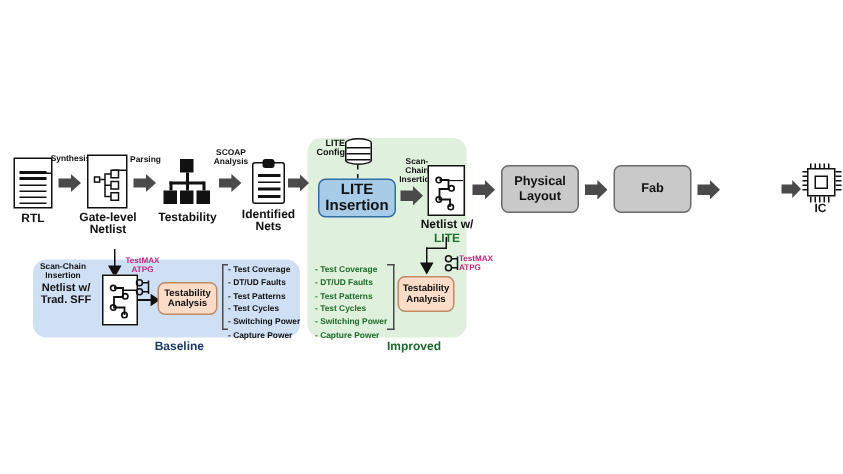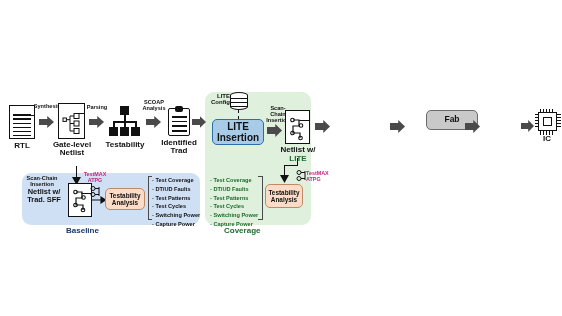--- a/index.html
+++ b/index.html
@@ -177,21 +177,21 @@
     border-radius: 9px;
     box-sizing: border-box;
   }
   .panel-baseline { background: #cfe0f5; }
   .panel-improved { background: #dff0dc; }
 
   .panel-title {
     position: absolute;
     font-size: 8px;
     font-weight: bold;
-    text-align: left;
+    text-align: right;
   }
   .title-baseline { color: #1b3a6b; }
   .title-improved { color: #1f6b2f; }
 
   
   .metrics {
     position: absolute;
     font-size: 5.6px;
     font-weight: bold;
     line-height: 1.58;
@@ -317,21 +317,21 @@
   <div class="clip" style="left:168px; top:108px; width:22px; height:28px;">
     <div class="clasp"></div>
     <div class="rows">
         <i></i>
         <i></i>
         <i></i>
         <i></i>
       </div>
   </div>
   <div class="lbl stage-label" style="left:157px; top:139px; width:44px;">Identified
-Trad</div>
+Nets</div>
 
   <div class="arrow" style="left:192px; top:116px; width:14px; height:12px;">
     <div class="arrow-inner">
         <div class="arrow-body"></div>
         <div class="arrow-tip"></div>
       </div>
   </div>
 
   <div class="cyl" style="left:230px; top:92px; width:18px; height:18px;">
     <i style="top:5px;"></i>
@@ -367,29 +367,31 @@
   <div class="lbl stage-label" style="left:274px; top:146px; width:48px;">Netlist w/</div>
   <div class="lbl stage-label" style="left:274px; top:155px; width:48px; color:#1f6b2f;">LITE</div>
 
   <div class="arrow" style="left:315px; top:120px; width:15px; height:13px;">
     <div class="arrow-inner">
         <div class="arrow-body"></div>
         <div class="arrow-tip"></div>
       </div>
   </div>
 
+  <div class="pbox pbox-gray" style="left:334px; top:110px; width:52px; height:32px;">Physical
+Layout</div>
 
   <div class="arrow" style="left:390px; top:120px; width:15px; height:13px;">
     <div class="arrow-inner">
         <div class="arrow-body"></div>
         <div class="arrow-tip"></div>
       </div>
   </div>
 
-  <div class="pbox pbox-gray" style="left:426px; top:110px; width:52px; height:20px;">Fab</div>
+  <div class="pbox pbox-gray" style="left:409px; top:110px; width:52px; height:32px;">Fab</div>
 
   <div class="arrow" style="left:465px; top:120px; width:15px; height:13px;">
     <div class="arrow-inner">
         <div class="arrow-body"></div>
         <div class="arrow-tip"></div>
       </div>
   </div>
 
 
   <div class="arrow" style="left:519px; top:120px; width:0px; height:0px;"></div>
@@ -497,15 +499,15 @@
   <div class="metrics metrics-green" style="left:210px; top:176px;">
     <div>- Test Coverage</div>
     <div>- DT/UD Faults</div>
     <div>- Test Patterns</div>
     <div>- Test Cycles</div>
     <div>- Switching Power</div>
     <div>- Capture Power</div>
   </div>
   <div class="brace brace-right" style="left:258px; top:176px; width:5px; height:44px;"></div>
 
-  <div class="panel-title title-improved" style="left:224px; top:226px; width:70px;">Coverage</div>
+  <div class="panel-title title-improved" style="left:224px; top:226px; width:70px;">Improved</div>
 
 </div>
 
 </body></html>

